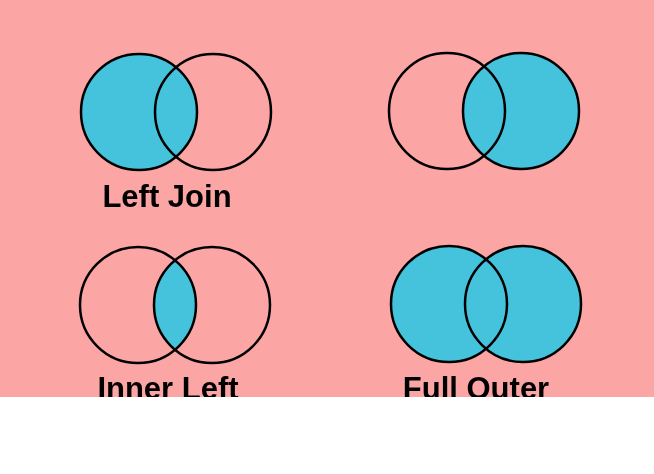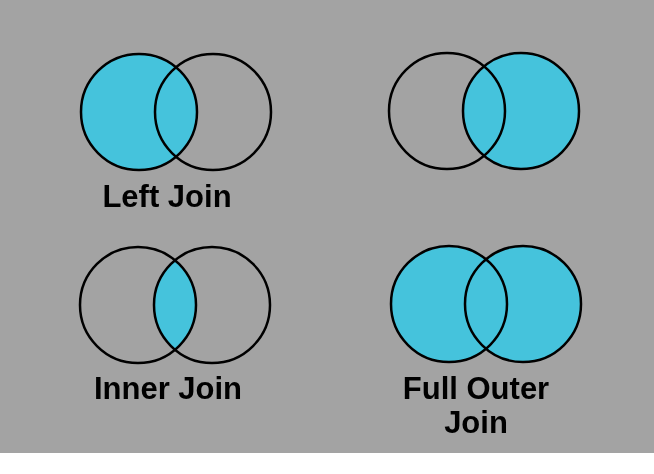--- a/index.html
+++ b/index.html
@@ -3,22 +3,22 @@
 <meta charset="utf-8">
 <style>
   html, body {
     margin: 0;
     padding: 0;
     background: #ffffff;
   }
   .canvas {
     position: relative;
     width: 654px;
-    height: 453px;
-    background: #a3a3a3;
+    height: 397px;
+    background: #fca5a5;
     overflow: hidden;
     font-family: "Liberation Sans", sans-serif;
   }
   .venn {
     position: absolute;
     display: block;
   }
   .venn .outline {
     fill: none;
     stroke: #000000;
@@ -66,21 +66,21 @@
   <svg class="venn" style="left:76px; top:244px;" width="198" height="122" viewBox="0 0 198 122">
     <circle class="fill-left" cx="62" cy="61" r="58" fill="none"></circle>
     <circle class="fill-right" cx="136" cy="61" r="58" fill="none"></circle>
     <clipPath id="clip-2">
         <circle cx="62" cy="61" r="58"></circle>
       </clipPath>
     <circle class="fill-lens" clip-path="url(#clip-2)" cx="136" cy="61" r="58" fill="#45C3DC"></circle>
     <circle class="outline" cx="62" cy="61" r="58" stroke="#000000"></circle>
     <circle class="outline" cx="136" cy="61" r="58" stroke="#000000"></circle>
   </svg>
-  <div class="join-label" style="left: 73px; top: 372px; color: rgb(0, 0, 0);">Inner Join</div>
+  <div class="join-label" style="left: 73px; top: 372px; color: rgb(0, 0, 0);">Inner Left</div>
 
   <svg class="venn" style="left:387px; top:243px;" width="198" height="122" viewBox="0 0 198 122">
     <circle class="fill-left" cx="62" cy="61" r="58" fill="#45C3DC"></circle>
     <circle class="fill-right" cx="136" cy="61" r="58" fill="#45C3DC"></circle>
     <clipPath id="clip-3">
         <circle cx="62" cy="61" r="58"></circle>
       </clipPath>
     <circle class="fill-lens" clip-path="url(#clip-3)" cx="136" cy="61" r="58" fill="#45C3DC"></circle>
     <circle class="outline" cx="62" cy="61" r="58" stroke="#000000"></circle>
     <circle class="outline" cx="136" cy="61" r="58" stroke="#000000"></circle>

